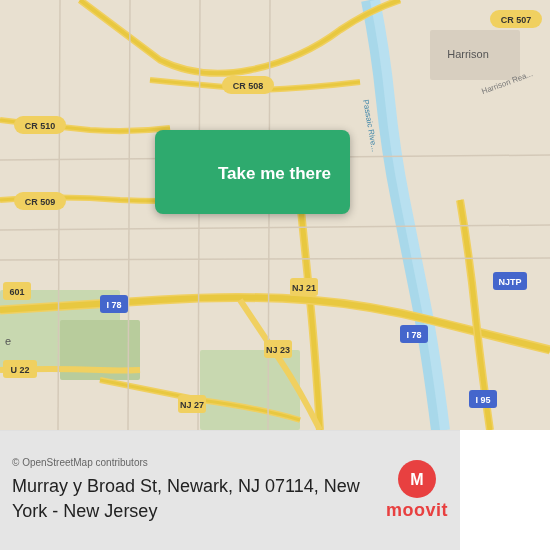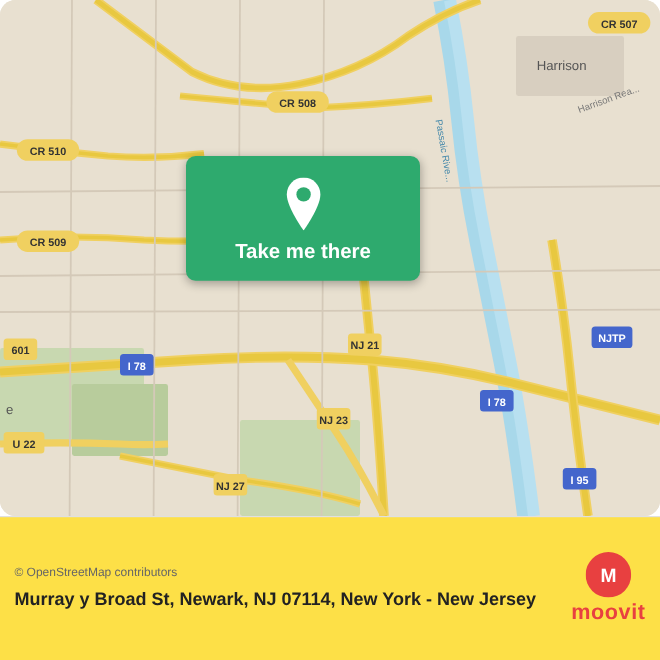--- a/index.html
+++ b/index.html
@@ -10,88 +10,88 @@
       font-family: Arial, sans-serif;
       background: #fff;
     }
 
     #map-container {
       width: 550px;
       height: 430px;
       position: relative;
       overflow: hidden;
       background-color: #e8e0d0;
-      border-radius: 13px;
     }
 
     
     .map-bg {
       width: 100%;
       height: 100%;
       position: absolute;
       top: 0; left: 0;
     }
 
     
     .take-me-there-btn {
       position: absolute;
       top: 130px;
       left: 155px;
       width: 195px;
       background: #2eaa6e;
       border-radius: 8px;
       display: flex;
-      flex-direction: column;
+      flex-direction: row;
       align-items: center;
       justify-content: center;
       padding: 18px 20px 14px 20px;
       cursor: pointer;
       border: none;
       box-shadow: 0 2px 8px rgba(0,0,0,0.3);
+      gap: 44px;
     }
 
     .location-pin {
       width: 36px;
       height: 44px;
       margin-bottom: 8px;
     }
 
     .btn-label {
       color: #fff;
       font-size: 17px;
       font-weight: bold;
       white-space: nowrap;
     }
 
     
     #info-bar {
-      width: 550px;
+      width: 460px;
       height: 120px;
-      background: #fde047;
+      background: #e5e5e5;
       display: flex;
       align-items: center;
       padding: 10px 12px;
       border-top: 1px solid #e0e0e0;
       gap: 10px;
     }
 
     .info-text {
       flex: 1;
     }
 
     .copyright-text {
       font-size: 10px;
       color: #666;
       margin-bottom: 6px;
     }
 
     .address-text {
-      font-size: 15px;
+      font-size: 18px;
       color: #222;
-      font-weight: 700;
+      font-weight: 400;
       line-height: 1.4;
     }
 
     .moovit-logo {
       display: flex;
       flex-direction: column;
       align-items: center;
       flex-shrink: 0;
     }
 

